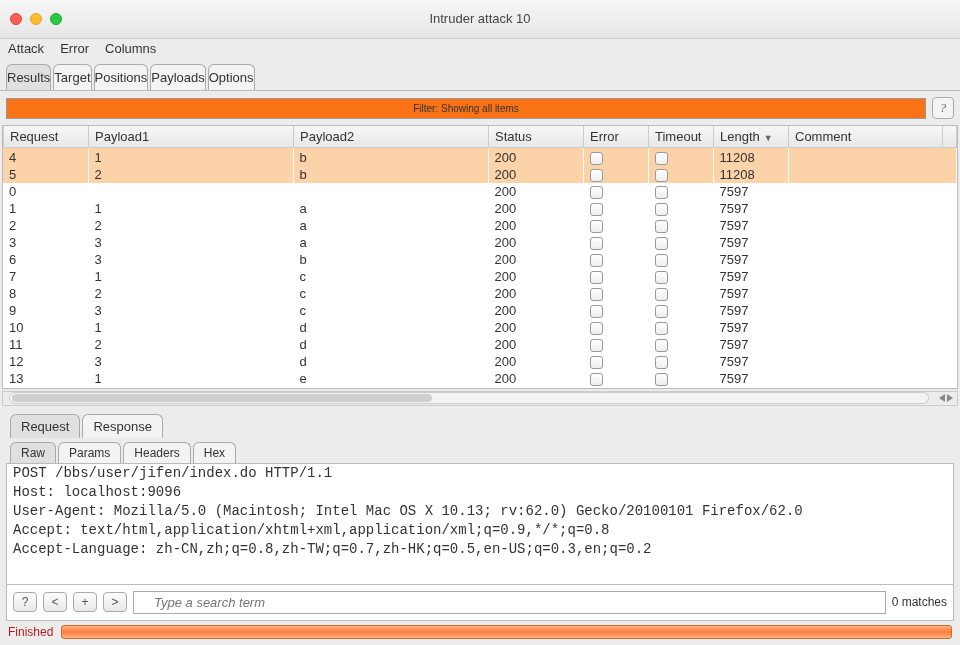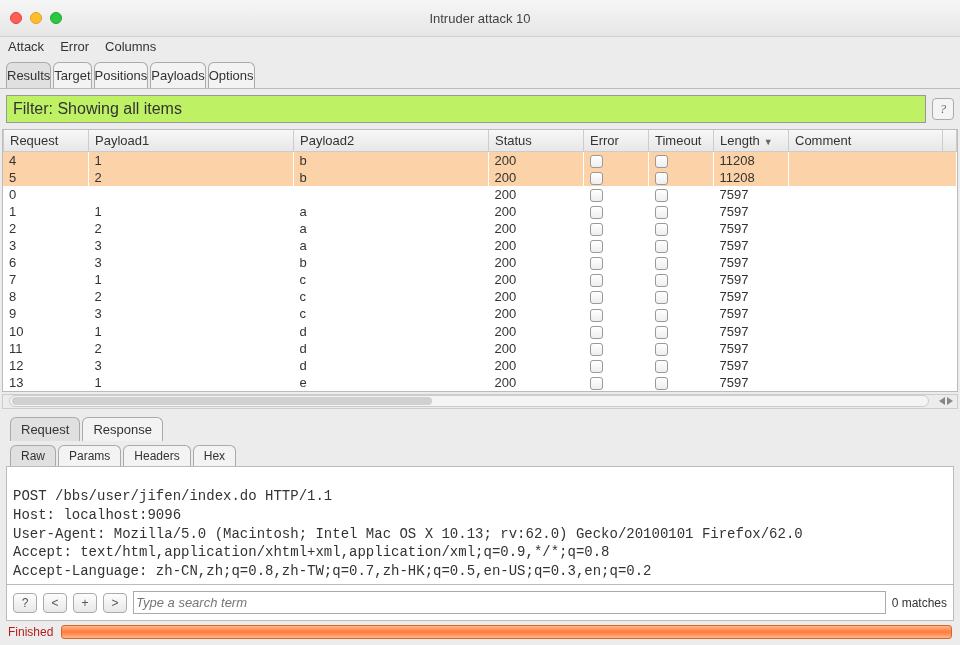--- a/index.html
+++ b/index.html
@@ -8,45 +8,45 @@
   .traffic { display:flex; gap:8px; margin-left:10px; }
   .dot { width:12px; height:12px; border-radius:50%; }
   .dot.red{background:#ff5f57;border:1px solid #e14138;} .dot.yellow{background:#ffbd2e;border:1px solid #dfa021;} .dot.green{background:#28c940;border:1px solid #1ba72e;}
   .title { position:absolute; left:0; right:0; text-align:center; font-size:13px; color:#444; }
   .menubar { height:20px; background:#ececec; display:flex; align-items:center; padding:0 8px; gap:16px; font-size:13px; }
   .menubar span { cursor:default; }
   .tabs { display:flex; padding:6px 6px 0 6px; gap:0; background:#ececec; border-bottom:1px solid #bbb;}
   .tab { padding:5px 0; border:1px solid #aaa; border-bottom:none; background:#f3f3f3; font-size:13px; border-top-left-radius:6px; border-top-right-radius:6px; margin-right:2px; cursor:default;}
   .tab.active { background:#e0e0e0; font-weight:500; }
   .filterrow { display:flex; align-items:center; gap:6px; padding:6px; background:#ececec; }
-  .filterbox { flex:1; border:1px solid #999; background:#bef264; padding:4px 6px; font-size:16px; }
+  .filterbox { flex:1; border:1px solid #999; background:#f97316; padding:4px 6px; font-size:10px;text-align:center; }
   .helpbtn { width:22px; height:22px; border:1px solid #aaa; border-radius:4px; background:#f4f4f4; display:flex; align-items:center; justify-content:center; font-style:italic; color:#666; font-family:Georgia,serif;}
   .tablewrap { background:#fff; border:1px solid #bbb; margin:0 2px; height:270px; display:flex; flex-direction:column; }
   table { border-collapse:collapse; width:100%; table-layout:fixed; }
   thead th { text-align:left; font-weight:400; font-size:13px; padding:3px 6px; background:linear-gradient(#f7f7f7,#e7e7e7); border:1px solid #ccc; border-top:none; position:relative; }
   thead th .sort { font-size:9px; color:#666; margin-left:4px;}
   tbody td { padding:1px 6px; font-size:13px; border-right:1px solid transparent; height:16px; white-space:nowrap; overflow:hidden;}
   tbody tr.hl { background:#fcd2a8; }
   tbody tr.sel td.cellsel { outline:1px solid #888; outline-offset:-1px; }
   .chk { display:inline-block; width:13px; height:13px; border:1px solid #999; border-radius:3px; background:linear-gradient(#fff,#eee); vertical-align:middle;}
   .tbody-scroll { overflow-y:scroll; flex:1; }
   .hscrollbar { height:16px; background:#ececec; border:1px solid #ccc; margin:2px; display:flex; align-items:center; }
   .hscrollbar .track{flex:1; height:12px; border:1px solid #ccc; border-radius:6px; margin:0 6px; background:#f4f4f4; position:relative;}
   .hscrollbar .thumb{position:absolute; left:2px; top:1px; height:8px; width:420px; background:#d0d0d0; border-radius:4px;}
   .arrows{display:flex;gap:2px;padding:0 4px;}
   .arrow-l,.arrow-r{width:0;height:0;border-top:4px solid transparent;border-bottom:4px solid transparent;}
   .arrow-l{border-right:6px solid #888;} .arrow-r{border-left:6px solid #888;}
   .midtabs { padding:6px 6px 0 10px; display:flex; }
   .midtabs .tab { font-size:13px; padding:4px 10px;}
   .subtabs { display:flex; padding:4px 6px 0 10px; }
   .subtabs .tab { font-size:12px; padding:3px 10px;}
-  .rawview { background:#fff; border:1px solid #bbb; margin:0 6px; height:125px; padding:20px 6px; font-family: Menlo, "Courier New", monospace; font-size:14px; white-space:pre; overflow:hidden; line-height:1.35;}
+  .rawview { background:#fff; border:1px solid #bbb; margin:0 6px; height:125px; padding:0 6px; font-family: Menlo, "Courier New", monospace; font-size:14px; white-space:pre; overflow:hidden; line-height:1.35;}
   .searchrow { display:flex; align-items:center; gap:6px; padding:6px; background:#fff; border:1px solid #bbb; border-top:none; margin:0 6px; }
   .smbtn { width:24px; height:20px; border:1px solid #aaa; border-radius:4px; background:linear-gradient(#fdfdfd,#e8e8e8); display:flex; align-items:center; justify-content:center; font-size:12px; color:#555;}
-  .searchin { flex:1; border:1px solid #aaa; padding:3px 2px; font-size:13px; color:#888; font-style:italic; background:#fff;}
+  .searchin { flex:1; border:1px solid #aaa; padding:3px 20px; font-size:13px; color:#888; font-style:italic; background:#fff;}
   .matches { font-size:12px; color:#333; white-space:nowrap; }
   .statusrow { display:flex; align-items:center; gap:8px; padding:4px 8px 6px 8px; background:#ececec;}
   .statuslbl { font-size:12px; color:#b91c1c;}
   .progress { flex:1; height:14px; border:1px solid #d06a2e; border-radius:3px; background:linear-gradient(#ffb58a,#ff7a3c,#ffb58a);}
   col.c1{width:85px} col.c2{width:205px} col.c3{width:195px} col.c4{width:95px} col.c5{width:65px} col.c6{width:65px} col.c7{width:75px} col.c8{width:auto} col.csb{width:14px}
 </style>
 </head>
 <body>
 
 <div class="titlebar">

